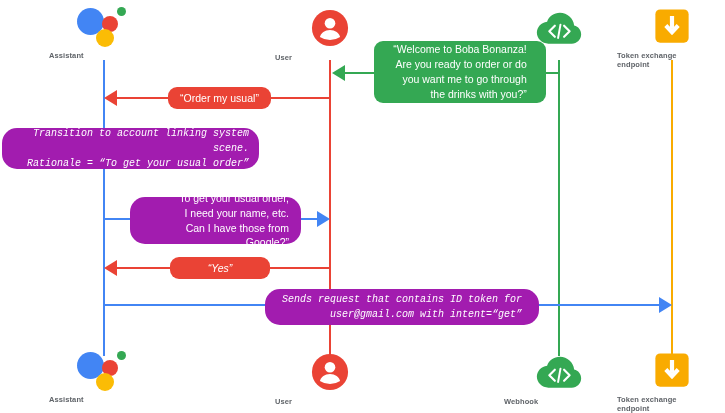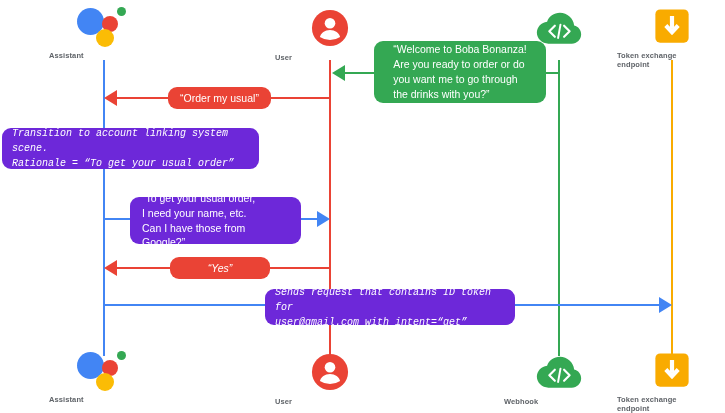--- a/index.html
+++ b/index.html
@@ -76,42 +76,42 @@
     border-bottom: 8px solid transparent;
   }
   .arrow-head.left  { border-right: 13px solid currentColor; }
   .arrow-head.right { border-left: 13px solid currentColor; }
 
   
   .bubble {
     position: absolute;
     border-radius: 9px;
     color: #ffffff;
-    text-align: left;
+    text-align: right;
     display: flex;
     align-items: center;
     justify-content: center;
     white-space: pre-line;
   }
   .bubble.speech {
     font-family: "Liberation Sans", sans-serif;
     font-size: 10.5px;
     line-height: 1.42;
     padding: 6px 12px;
   }
   .bubble.mono {
     font-family: "Liberation Mono", monospace;
     font-style: italic;
     font-size: 10px;
     line-height: 1.5;
     padding: 6px 10px;
   }
   .b-green { background: #34A853; }
   .b-red   { background: #EA4335; }
-  .b-blue  { background: #6d28d9; }
+  .b-blue  { background: #a21caf; border-radius: 15px; }
 </style>
 </head>
 <body>
 
 <div id="diagram">
 
   <div class="lifeline" style="left:103px; top:60px; height:296px; background:#4285F4;"></div>
   <div class="lifeline" style="left:329px; top:60px; height:296px; background:#EA4335;"></div>
   <div class="lifeline" style="left:558px; top:60px; height:296px; background:#34A853;"></div>
   <div class="lifeline" style="left:671px; top:60px; height:296px; background:#F9AB00;"></div>
@@ -182,21 +182,21 @@
   <div class="bubble speech b-blue" style="left:130px; top:197px; width:171px; height:47px;">“To get your usual order,
 I need your name, etc.
 Can I have those from Google?”</div>
 
   <div class="arrow-line" style="left:110px; top:267px; width:220px; background:#EA4335;"></div>
   <div class="arrow-head left" style="left:104px; top:260px; color:#EA4335;"></div>
   <div class="bubble speech b-red" style="left:170px; top:257px; width:100px; height:22px;font-style:italic;">“Yes”</div>
 
   <div class="arrow-line" style="left:104px; top:304px; width:560px; background:#4285F4;"></div>
   <div class="arrow-head right" style="left:659px; top:297px; color:#4285F4;"></div>
-  <div class="bubble mono b-blue" style="left:265px; top:289px; width:250px; height:36px;">Sends request that contains ID token for
+  <div class="bubble mono b-blue" style="left:265px; top:289px; width:274px; height:36px;">Sends request that contains ID token for
 user@gmail.com with intent=“get”</div>
 
   <div class="actor" style="left:49px; top:348px;">
     <div class="actor-icon">
       <span class="assistant-mark">
         <i class="ga-blue"></i>
           <i class="ga-red"></i>
           <i class="ga-yellow"></i>
           <i class="ga-green"></i>
       </span>

